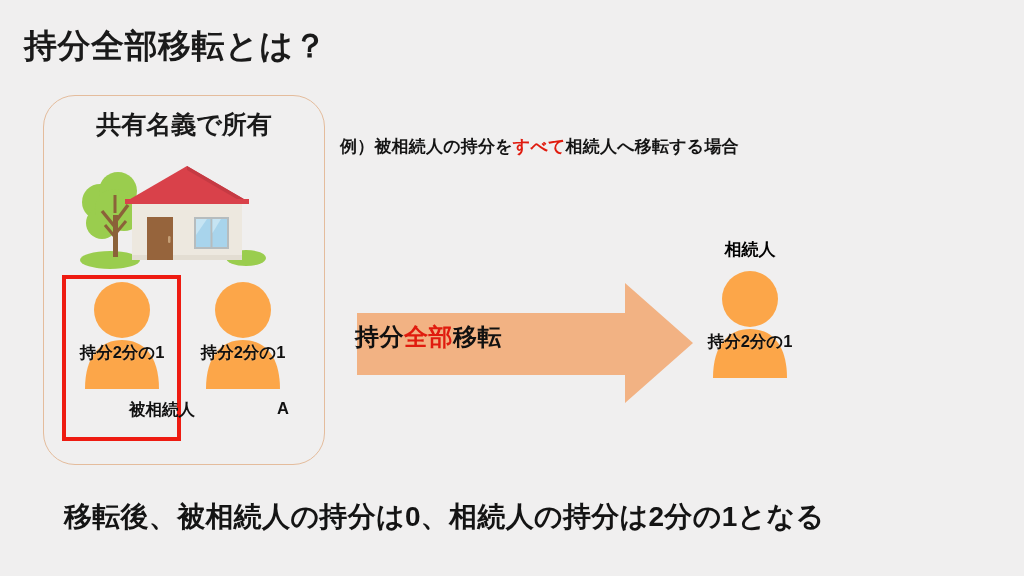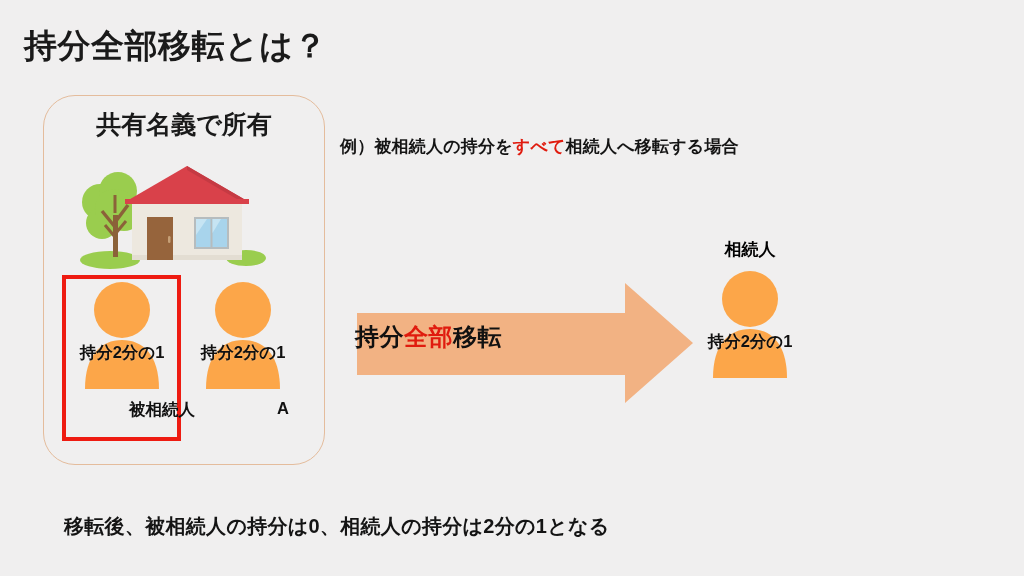--- a/index.html
+++ b/index.html
@@ -164,26 +164,25 @@
     color: #111111;
     white-space: nowrap;
     letter-spacing: 0.5px;
   }
 
   
   #footer-note {
     position: absolute;
     left: 64px;
     top: 498px;
-    font-size: 20px;
+    font-size: 28px;
     font-weight: bold;
     color: #141414;
     white-space: nowrap;
     letter-spacing: 0.3px;
-    margin-top: 15px;
   }
 </style>
 </head>
 <body>
 
 <div id="slide">
 
   <div id="page-title">持分全部移転とは？</div>
 
   <div id="ownership-panel"></div>

